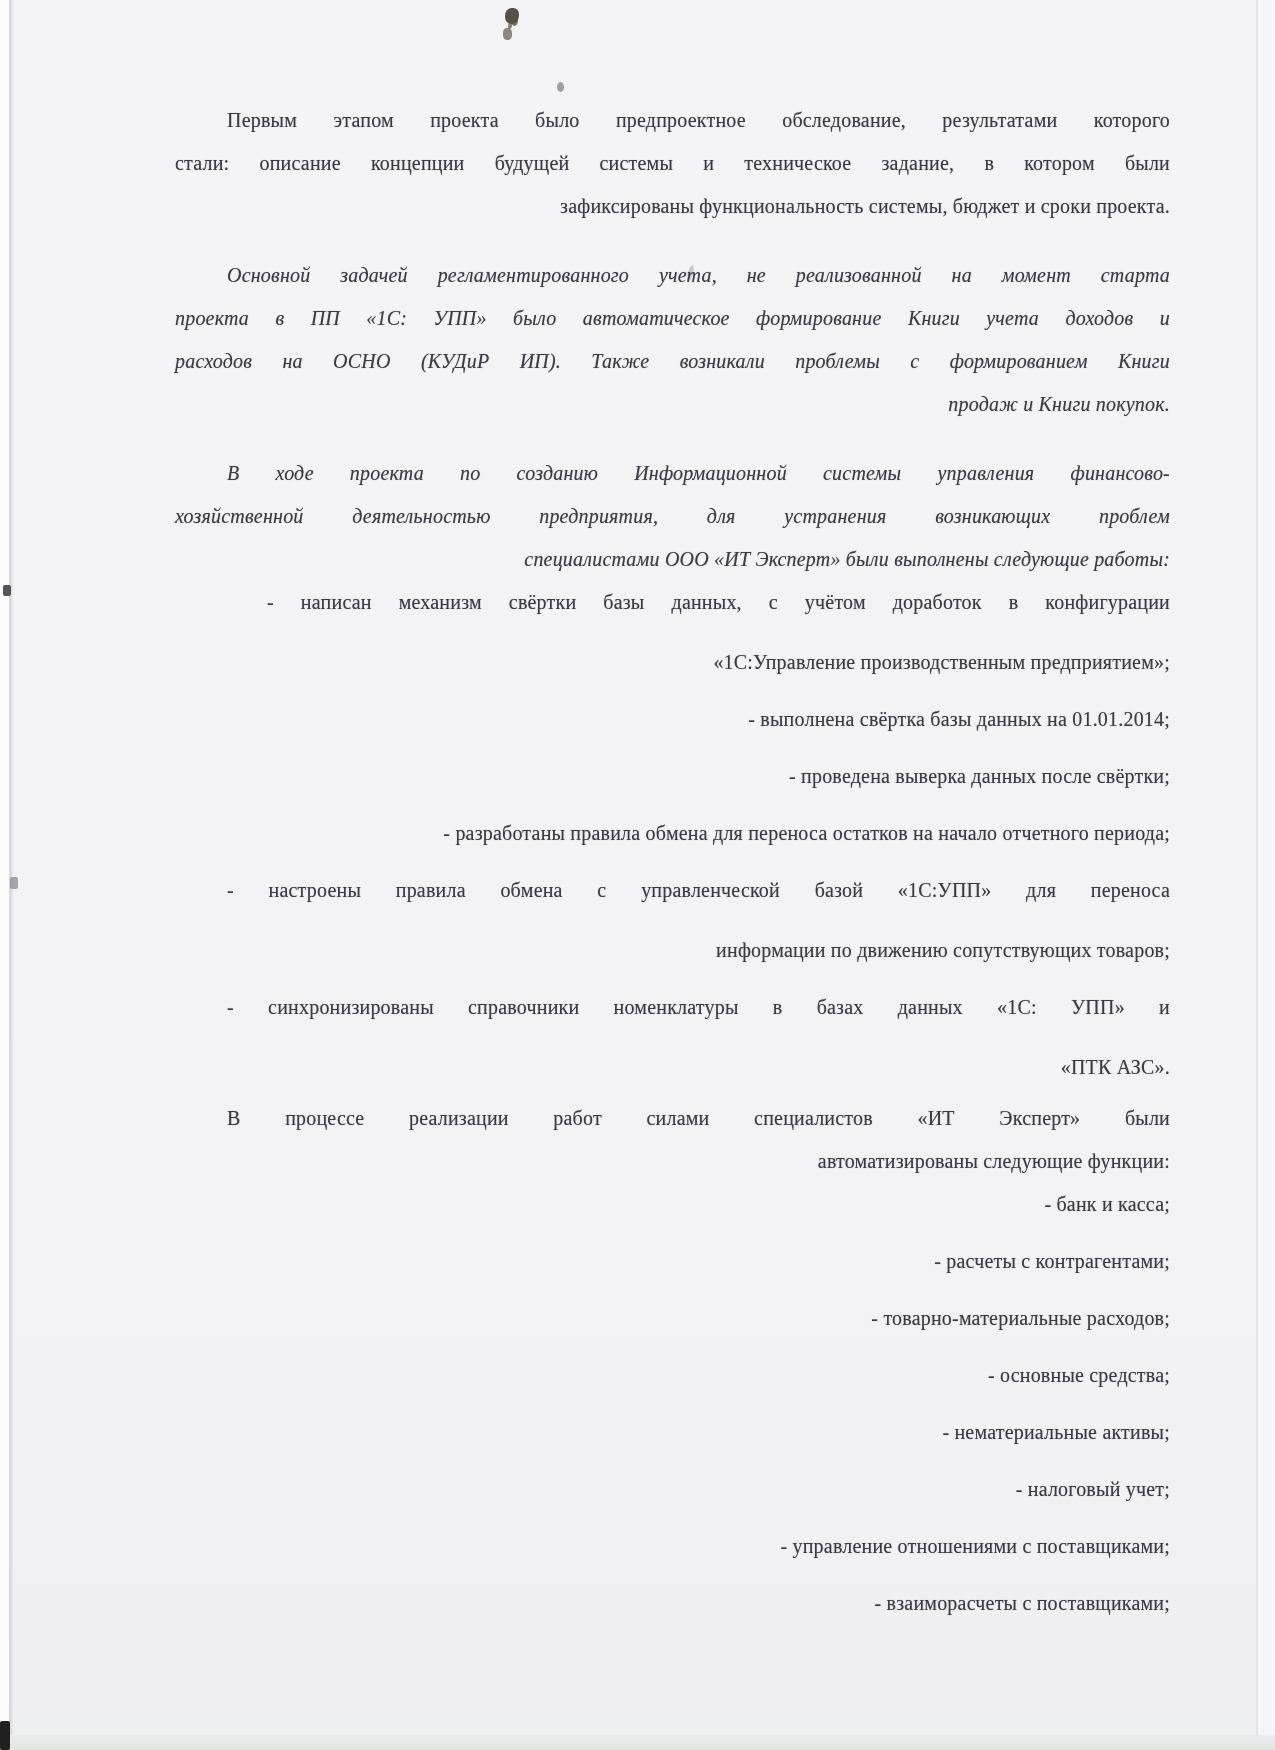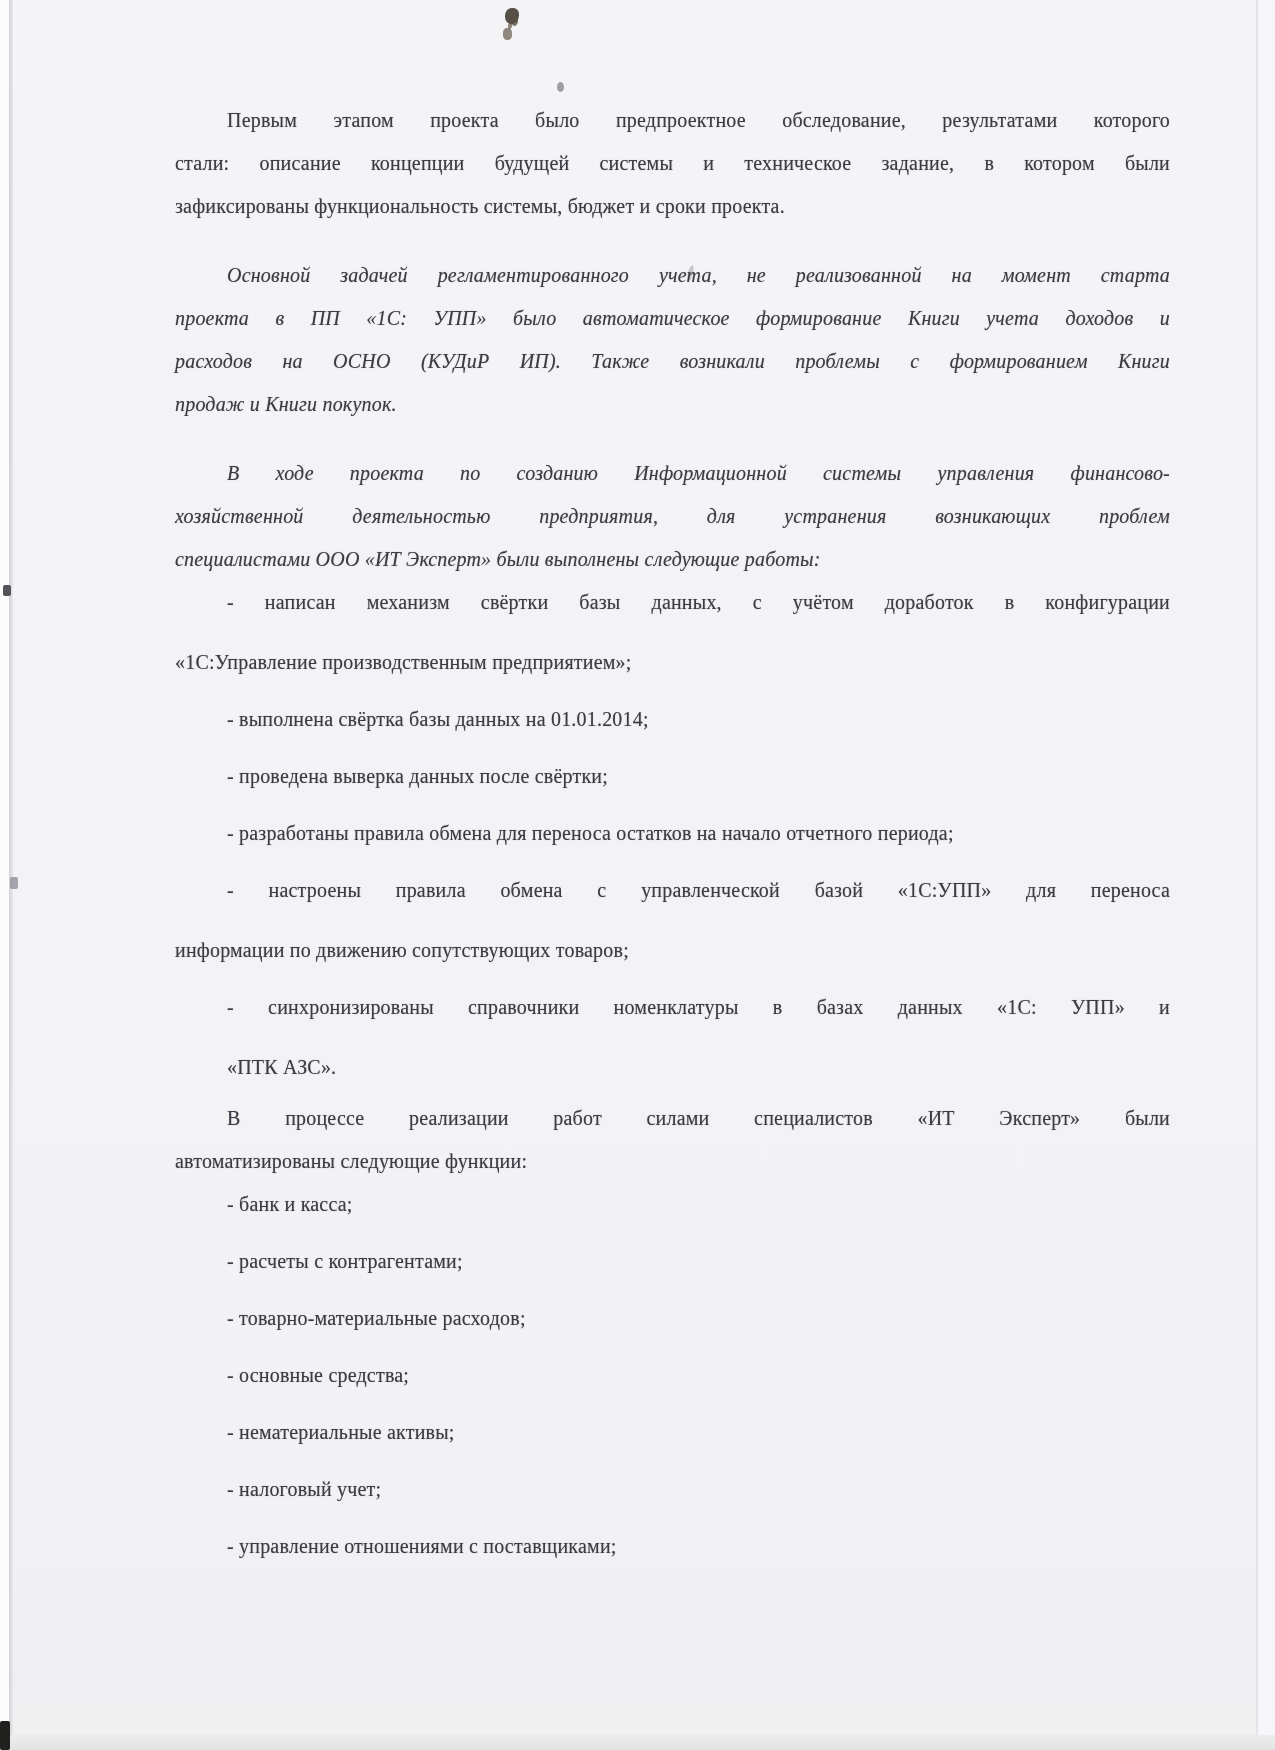--- a/index.html
+++ b/index.html
@@ -31,26 +31,26 @@
   .speck-3{position:absolute;left:10px;top:877px;width:8px;height:12px;background:#90909a;border-radius:2px;opacity:.8;}
   .speck-4{position:absolute;left:688px;top:265px;width:5px;height:16px;background:#b9b4bb;
     border-radius:50%;transform:rotate(14deg);opacity:.7;}
 
   .content{
     position:absolute;left:175px;top:99px;width:995px;
     color:#3b3b44;font-size:20px;letter-spacing:.2px;
     text-shadow:0 0 1px rgba(59,59,68,.45);
   }
   .block{margin:0;}
-  .ln{line-height:43px;height:43px;white-space:normal;}
+  .ln{line-height:43px;height:43px;white-space:normal;text-align:right;}
   .indent{text-indent:52px;}
   .just{text-align:justify;text-align-last:justify;}
   .paragraph + .paragraph{margin-top:26px;font-style:italic;}
   .list-item + .list-item{margin-top:14px;}
-  .paragraph + .list-item{margin-top:0;}
+  .paragraph + .list-item{margin-top:0;margin-left:40px;}
   .list-item + .paragraph{margin-top:8px;}
   .list-item .ln + .ln{margin-top:17px;}
 </style>
 </head>
 <body>
 
 <div class="page">
   <div class="edge-left-strip"></div>
   <div class="edge-left-line"></div>
   <div class="edge-right-line"></div>
@@ -118,17 +118,20 @@
       </div>
       <div class="block list-item">
         <div class="ln indent">- нематериальные активы;</div>
       </div>
       <div class="block list-item">
         <div class="ln indent">- налоговый учет;</div>
       </div>
       <div class="block list-item">
         <div class="ln indent">- управление отношениями с поставщиками;</div>
       </div>
+      <div class="block list-item">
+        <div class="ln indent">- взаиморасчеты с поставщиками;</div>
+      </div>
     </main>
 
   <div class="bottom-band"></div>
   <div class="corner-mark"></div>
 </div>
 
 </body></html>

